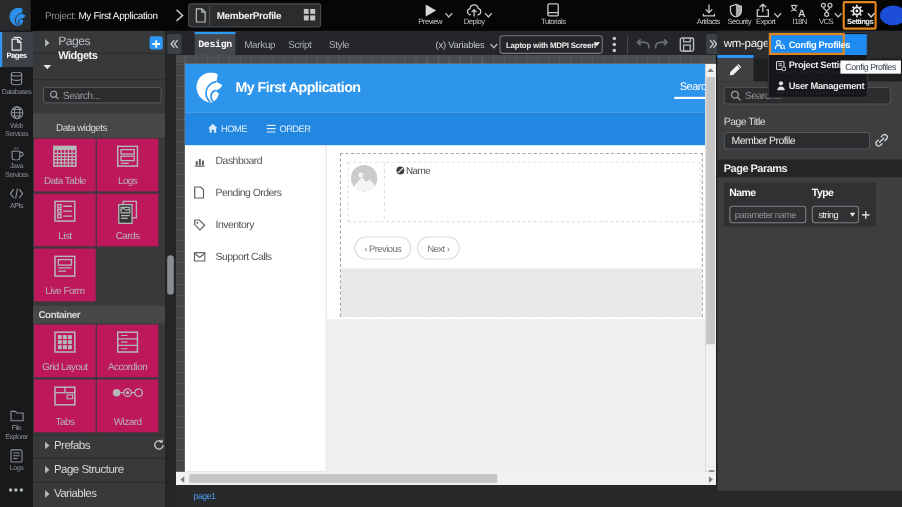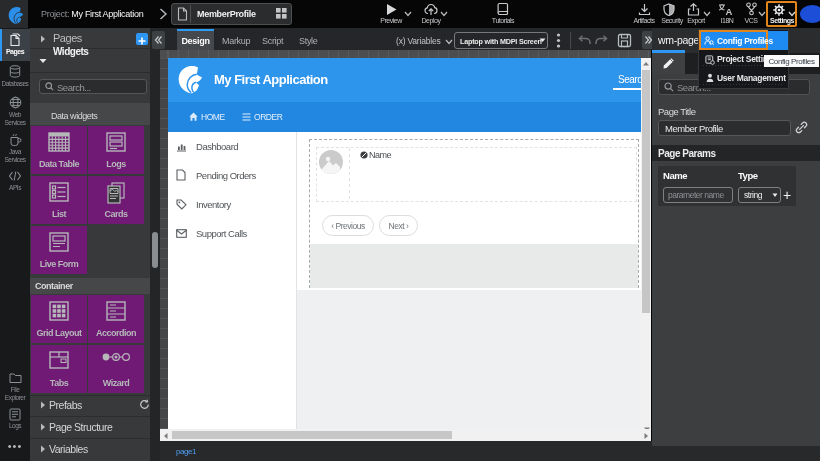--- a/index.html
+++ b/index.html
@@ -192,21 +192,21 @@
 <svg class="abs" style="left:45px;top:82px;" width="9" height="9" viewBox="0 0 9 9">
       <circle cx="3.7" cy="3.7" r="2.8" fill="none" stroke="#9a9da0" stroke-width="1.1"></circle>
       <path d="M5.8 5.8 L8.2 8.2" stroke="#9a9da0" stroke-width="1.1"></path>
     </svg>
 <div class="abs" style="left:57px;top:82px;font-size:9.5px;color:#96989b;">Search...</div>
 
 <div class="abs" style="left:30px;top:103px;width:120px;height:22px;background:#454749;"></div>
 <div class="abs" style="left:35px;top:111px;font-size:9px;color:#d8d9da;padding-left:16px;">Data widgets</div>
 
 <style>
-.cell { position:absolute; width:56px; height:48px; background:#701a75;font-weight:bold; }
+.cell { position:absolute; width:56px; height:48px; background:#be185d; }
 .cell .lbl { position:absolute; left:0; bottom:5px; width:100%; text-align:center; font-size:9px; color:#b5b7b9; }
 .cell svg { position:absolute; left:50%; top:6px; transform:translateX(-50%); }
 </style>
 <div class="cell" style="left:31px;top:126px;">
       <svg width="22" height="20" viewBox="0 0 22 20">
         <rect x="1" y="1" width="20" height="18" fill="none" stroke="#b5b7b9" stroke-width="1.4"></rect>
         <rect x="1" y="1" width="20" height="3.5" fill="#b5b7b9"></rect>
         <g stroke="#b5b7b9" stroke-width="1.1">
           <path d="M4.3 4.5 V19 M7.6 4.5 V19 M10.9 4.5 V19 M14.2 4.5 V19 M17.5 4.5 V19"></path>
           <path d="M1 7.4 H21 M1 10.3 H21 M1 13.2 H21 M1 16.1 H21"></path>
@@ -323,21 +323,21 @@
     </svg>
 <div class="abs" style="left:49px;top:443px;font-size:10.5px;color:#d4d6d8;">Variables</div>
 
 <div class="abs" id="toolbar" style="left:160px;top:28px;width:492px;height:22px;background:#242629;"></div>
 
 <div class="abs" style="left:152px;top:31px;width:13px;height:18px;background:#3e4144;border-radius:2px;"><svg width="13" height="18" viewBox="0 0 13 18">
         <path d="M6.5 5.5 L3.5 9 L6.5 12.5 M9.5 5.5 L6.5 9 L9.5 12.5" stroke="#c9cbcd" stroke-width="1.2" fill="none"></path>
       </svg></div>
 
 <div class="abs" style="left:177px;top:29px;width:37px;height:21px;background:#45484c;border-top:2px solid #2d9cf4;"></div>
-<div class="abs" style="left:177px;top:36px;width:37px;text-align:center;font-size:9px;letter-spacing:-0.3px;font-weight:bold;color:#fdfdfd;">Design</div>
+<div class="abs" style="left:177px;top:36px;width:37px;text-align:center;font-size:9px;letter-spacing:-0.3px;font-weight:bold;color:#fdfdfd;font-family:Liberation Mono, monospace;">Design</div>
 <div class="abs nw" style="left:222px;top:36px;font-size:9px;letter-spacing:-0.3px;color:#aeb1b4;">Markup</div>
 <div class="abs nw" style="left:262px;top:36px;font-size:9px;letter-spacing:-0.3px;color:#aeb1b4;">Script</div>
 <div class="abs nw" style="left:299px;top:36px;font-size:9px;letter-spacing:-0.3px;color:#aeb1b4;">Style</div>
 
 <div class="abs nw" style="left:396px;top:36px;font-size:8.5px;letter-spacing:-0.2px;color:#c2c5c7;">(x) Variables</div>
 <svg class="abs" style="left:445px;top:39px;" width="8" height="6" viewBox="0 0 8 6">
       <path d="M1 1 L4 4.5 L7 1" stroke="#b9bcbe" stroke-width="1.2" fill="none"></path>
     </svg>
 
 <div class="abs" style="left:454px;top:32px;width:94px;height:17px;border:1px solid #77797c;border-radius:3px;"></div>

